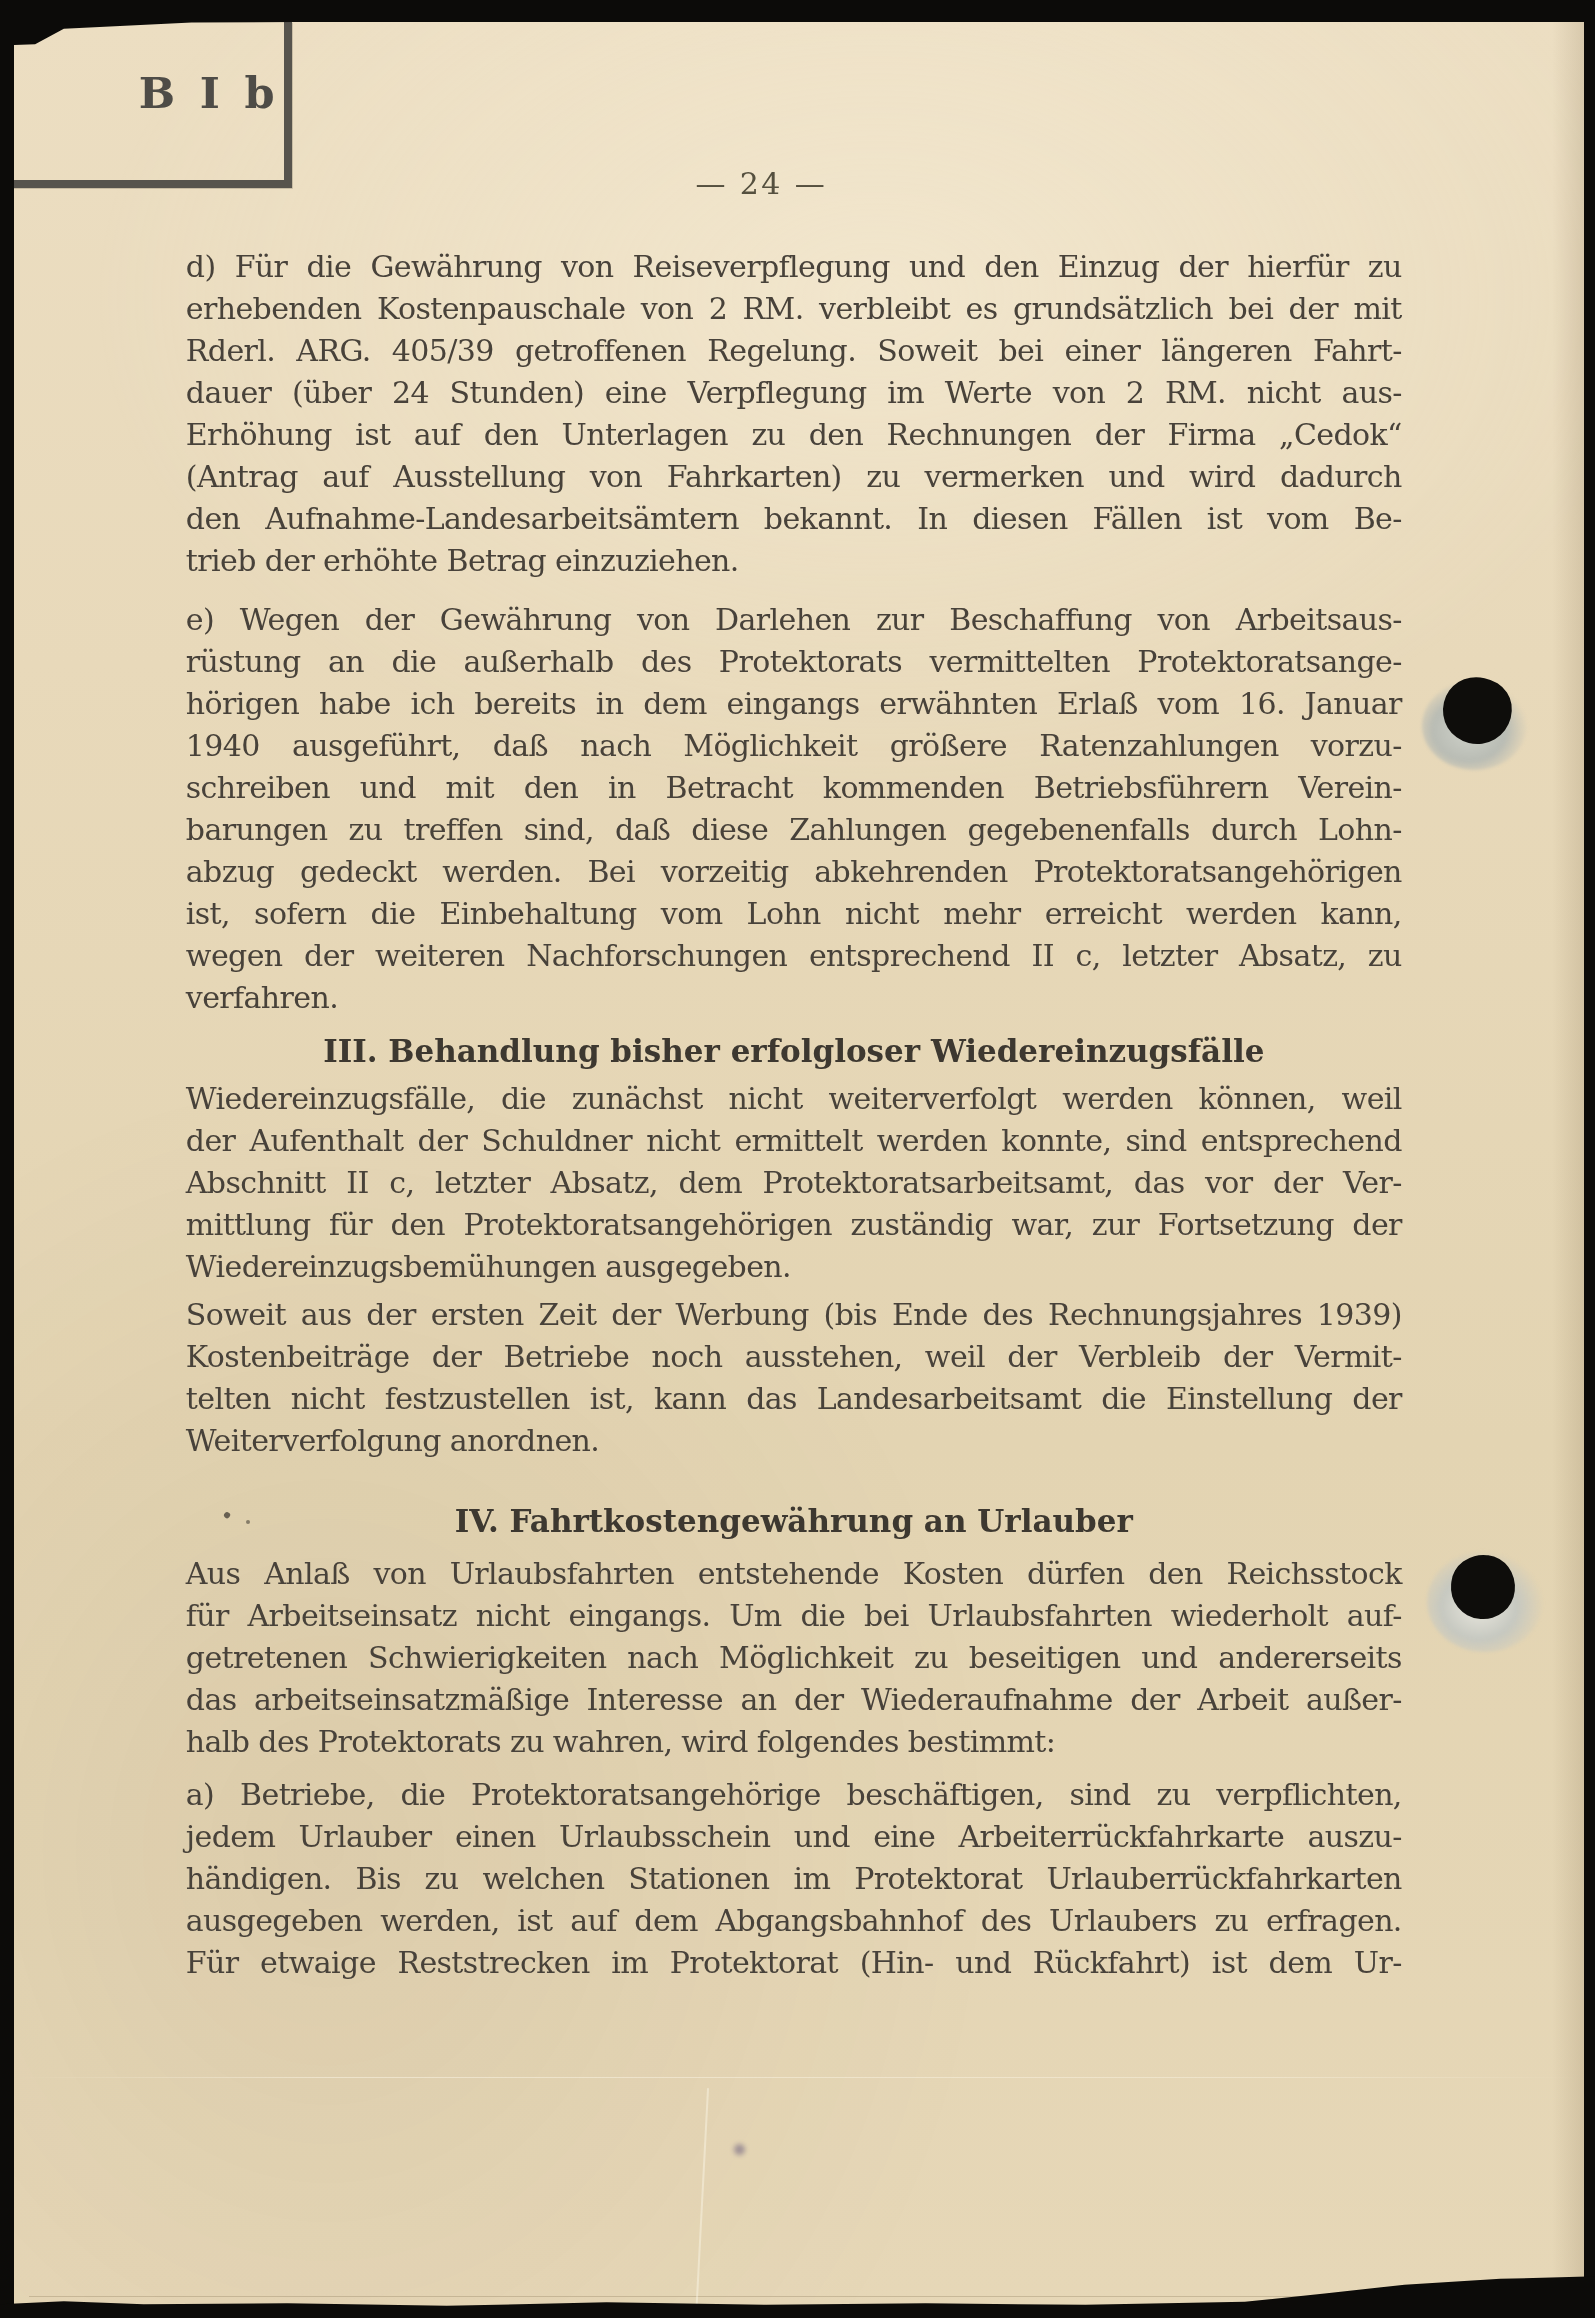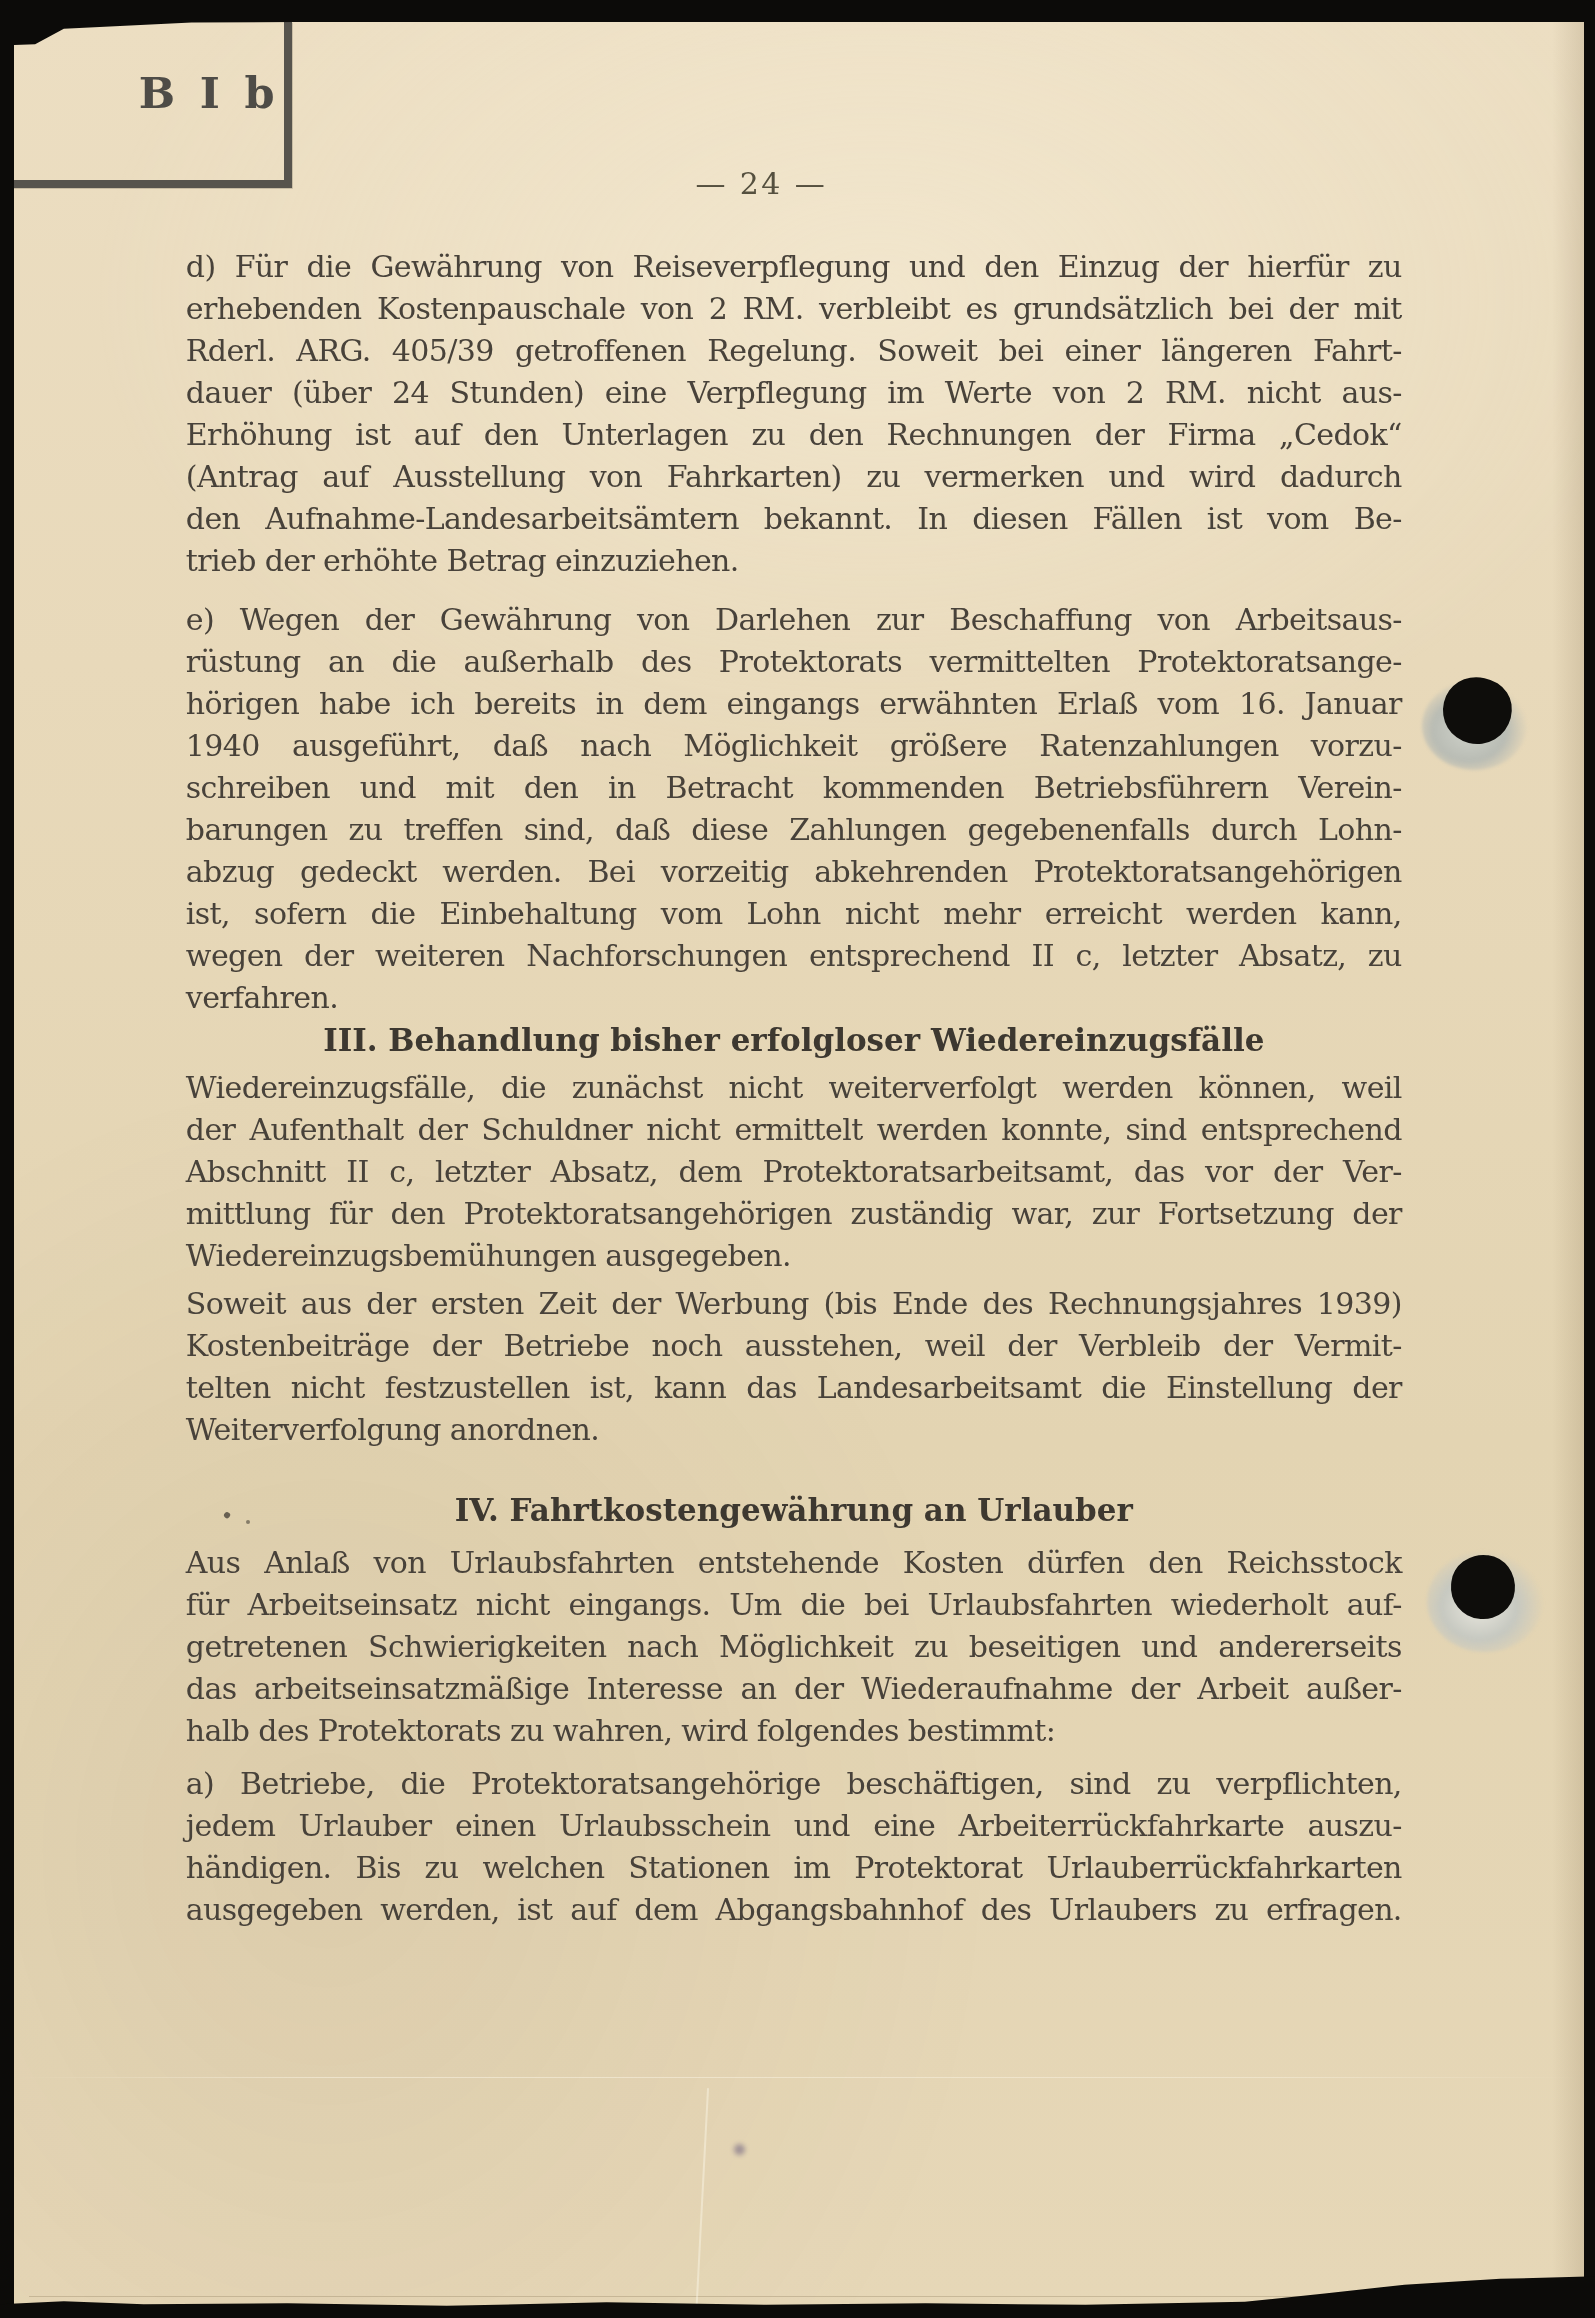--- a/index.html
+++ b/index.html
@@ -50,21 +50,21 @@
     position:absolute;left:173px;top:224px;width:1216px;
     color:#48423a;font-size:30px;line-height:42px;letter-spacing:-0.02em;
   }
   .line{text-align:justify;text-align-last:justify;white-space:normal;}
   .line.last{text-align:left;text-align-last:left;}
   .heading{
     text-align:center;font-weight:700;color:#3d3830;font-size:31px;line-height:42px;
     letter-spacing:0;
   }
   [data-name="para-e"]{margin-top:17px;}
-  [data-name="heading-iii"]{margin-top:0;}
+  [data-name="heading-iii"]{margin-top:11px;}
   [data-name="para-iii-1"]{margin-top:6.4px;}
   [data-name="para-iii-2"]{margin-top:6.4px;}
   [data-name="heading-iv"]{margin-top:38px;}
   [data-name="para-iv-intro"]{margin-top:11px;}
   [data-name="para-a"]{margin-top:10.4px;}
   
   .hole{position:absolute;z-index:5;}
   .hole-halo{position:absolute;border-radius:50%;
     background:radial-gradient(ellipse at 45% 55%, #cfd2ca 0%, #b9bcb4 45%, rgba(185,188,180,0) 72%);
     filter:blur(1.6px);}
@@ -141,20 +141,21 @@
           <div class="line" data-name="text-line">für Arbeitseinsatz nicht eingangs. Um die bei Urlaubsfahrten wiederholt auf-</div>
           <div class="line" data-name="text-line">getretenen Schwierigkeiten nach Möglichkeit zu beseitigen und andererseits</div>
           <div class="line" data-name="text-line">das arbeitseinsatzmäßige Interesse an der Wiederaufnahme der Arbeit außer-</div>
           <div class="line last" data-name="text-line">halb des Protektorats zu wahren, wird folgendes bestimmt:</div>
         </div>
         <div class="para" data-name="para-a">
           <div class="line" data-name="text-line">a) Betriebe, die Protektoratsangehörige beschäftigen, sind zu verpflichten,</div>
           <div class="line" data-name="text-line">jedem Urlauber einen Urlaubsschein und eine Arbeiterrückfahrkarte auszu-</div>
           <div class="line" data-name="text-line">händigen. Bis zu welchen Stationen im Protektorat Urlauberrückfahrkarten</div>
           <div class="line" data-name="text-line">ausgegeben werden, ist auf dem Abgangsbahnhof des Urlaubers zu erfragen.</div>
+          <div class="line" data-name="text-line">Für etwaige Reststrecken im Protektorat (Hin- und Rückfahrt) ist dem Ur-</div>
         </div>
       </div>
 
     <div class="hole hole-1" style="left:1430px;top:655px;" data-name="hole-punch-top">
       <div class="hole-halo" data-name="hole-punch-torn-edge"></div>
       <div class="hole-black" data-name="hole-punch-hole"></div>
     </div>
     <div class="hole hole-2" style="left:1438px;top:1533px;" data-name="hole-punch-bottom">
       <div class="hole-halo" data-name="hole-punch-torn-edge"></div>
       <div class="hole-black" data-name="hole-punch-hole"></div>

